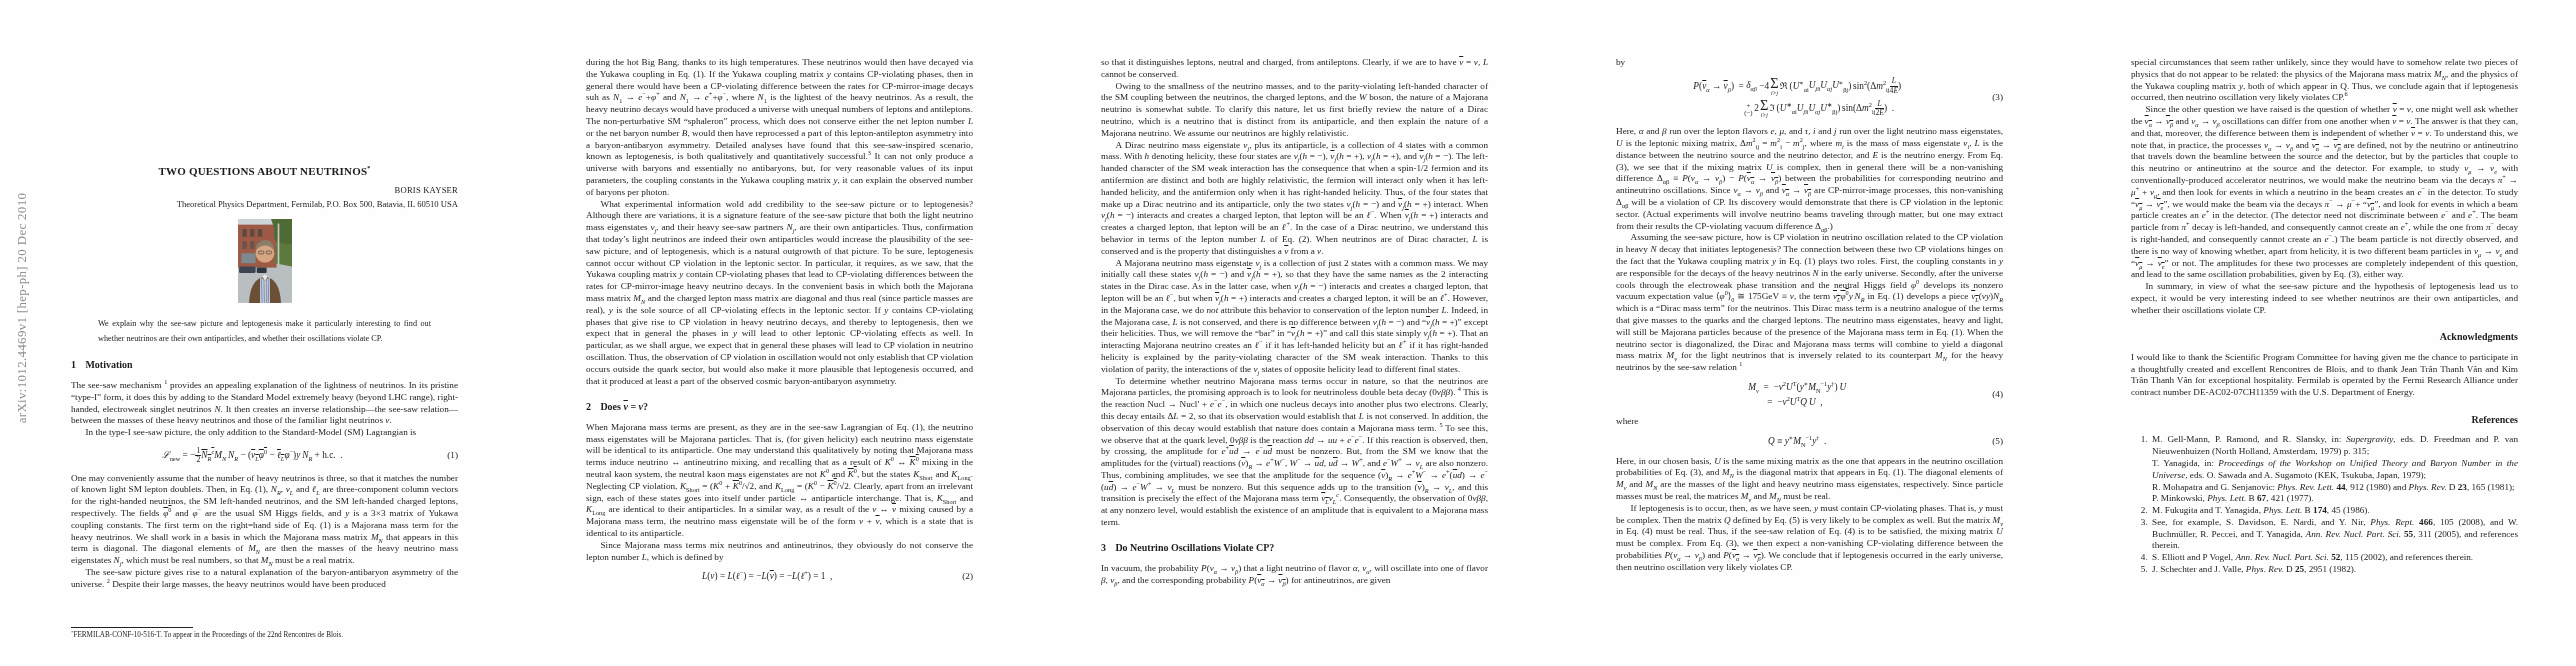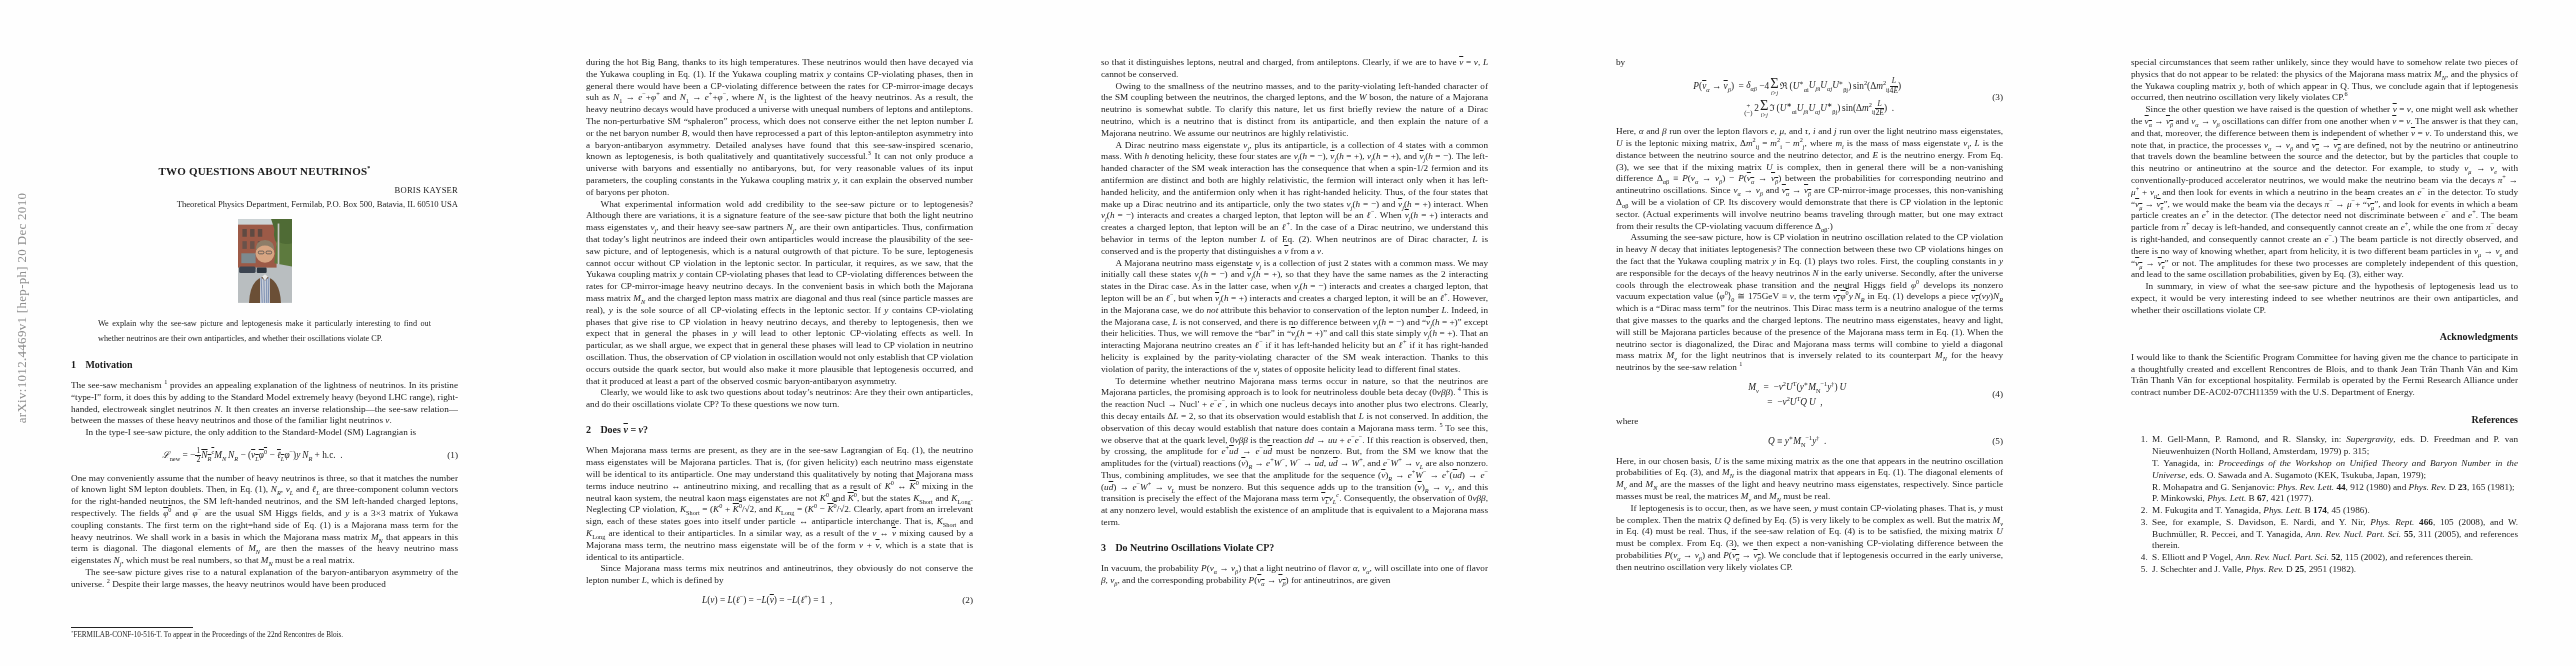--- a/index.html
+++ b/index.html
@@ -120,21 +120,20 @@
     <div class="footnote-block">
       <div class="footnote-rule"></div>
       <div class="footnote-text"><sup>*</sup>FERMILAB-CONF-10-516-T. To appear in the Proceedings of the 22nd Rencontres de Blois.</div>
     </div>
   </section>
 
   <section class="page">
     <div class="col col-top">
       <p>during the hot Big Bang, thanks to its high temperatures. These neutrinos would then have decayed via the Yukawa coupling in Eq. (1). If the Yukawa coupling matrix <i>y</i> contains CP-violating phases, then in general there would have been a CP-violating difference between the rates for CP-mirror-image decays suh as <i>N</i><sub>1</sub> → <i>e</i><sup>−</sup>+<i>φ</i><sup>+</sup> and <i>N</i><sub>1</sub> → <i>e</i><sup>+</sup>+<i>φ</i><sup>−</sup>, where <i>N</i><sub>1</sub> is the lightest of the heavy neutrinos. As a result, the heavy neutrino decays would have produced a universe with unequal numbers of leptons and antileptons. The non-perturbative SM “sphaleron” process, which does not conserve either the net lepton number <i>L</i> or the net baryon number <i>B</i>, would then have reprocessed a part of this lepton-antilepton asymmetry into a baryon-antibaryon asymmetry. Detailed analyses have found that this see-saw-inspired scenario, known as leptogenesis, is both qualitatively and quantitatively successful.<sup>3</sup> It can not only produce a universe with baryons and essentially no antibaryons, but, for very reasonable values of its input parameters, the coupling constants in the Yukawa coupling matrix <i>y</i>, it can explain the observed number of baryons per photon.</p>
       <p class="indent">What experimental information wold add credibility to the see-saw picture or to leptogenesis? Although there are variations, it is a signature feature of the see-saw picture that both the light neutrino mass eigenstates <i>ν<sub>j</sub></i>, and their heavy see-saw partners <i>N<sub>j</sub></i>, are their own antiparticles. Thus, confirmation that today’s light neutrinos are indeed their own antiparticles would increase the plausibility of the see-saw picture, and of leptogenesis, which is a natural outgrowth of that picture. To be sure, leptogenesis cannot occur without CP violation in the leptonic sector. In particular, it requires, as we saw, that the Yukawa coupling matrix <i>y</i> contain CP-violating phases that lead to CP-violating differences between the rates for CP-mirror-image heavy neutrino decays. In the convenient basis in which both the Majorana mass matrix <i>M<sub>N</sub></i> and the charged lepton mass matrix are diagonal and thus real (since particle masses are real), <i>y</i> is the sole source of all CP-violating effects in the leptonic sector. If <i>y</i> contains CP-violating phases that give rise to CP violation in heavy neutrino decays, and thereby to leptogenesis, then we expect that in general the phases in <i>y</i> will lead to other leptonic CP-violating effects as well. In particular, as we shall argue, we expect that in general these phases will lead to CP violation in neutrino oscillation. Thus, the observation of CP violation in oscillation would not only establish that CP violation occurs outside the quark sector, but would also make it more plausible that leptogenesis occurred, and that it produced at least a part of the observed cosmic baryon-antibaryon asymmetry.</p>
-      <p class="indent">Clearly, we would like to ask two questions about today’s neutrinos: Are they their own antiparticles, and do their oscillations violate CP? To these questions we now turn.</p>
       <div class="sec-head">
         <span>2</span>
         <span>Does <span class="ov"><i>ν</i></span> = <i>ν</i>?</span>
       </div>
       <p>When Majorana mass terms are present, as they are in the see-saw Lagrangian of Eq. (1), the neutrino mass eigenstates will be Majorana particles. That is, (for given helicity) each neutrino mass eigenstate will be identical to its antiparticle. One may understand this qualitatively by noting that Majorana mass terms induce neutrino ↔ antineutrino mixing, and recalling that as a result of <i>K</i><sup>0</sup> ↔ <span class="ov"><i>K</i><sup>0</sup></span> mixing in the neutral kaon system, the neutral kaon mass eigenstates are not <i>K</i><sup>0</sup> and <span class="ov"><i>K</i><sup>0</sup></span>, but the states <i>K</i><sub>Short</sub> and <i>K</i><sub>Long</sub>. Neglecting CP violation, <i>K</i><sub>Short</sub> = (<i>K</i><sup>0</sup> + <span class="ov"><i>K</i><sup>0</sup></span>/√2, and <i>K</i><sub>Long</sub> = (<i>K</i><sup>0</sup> − <span class="ov"><i>K</i><sup>0</sup></span>/√2. Clearly, apart from an irrelevant sign, each of these states goes into itself under particle ↔ antiparticle interchange. That is, <i>K</i><sub>Short</sub> and <i>K</i><sub>Long</sub> are identical to their antiparticles. In a similar way, as a result of the <i>ν</i> ↔ <span class="ov"><i>ν</i></span> mixing caused by a Majorana mass term, the neutrino mass eigenstate will be of the form <i>ν</i> + <span class="ov"><i>ν</i></span>, which is a state that is identical to its antiparticle.</p>
       <p class="indent">Since Majorana mass terms mix neutrinos and antineutrinos, they obviously do not conserve the lepton number <i>L</i>, which is defined by</p>
       <div class="eqrow">
         <div class="eqbody"><i>L</i>(<i>ν</i>) = <i>L</i>(<i>ℓ</i><sup>−</sup>) = −<i>L</i>(<span class="ov"><i>ν</i></span>) = −<i>L</i>(<i>ℓ</i><sup>+</sup>) = 1&nbsp;&nbsp;,</div>
         <div class="eqno">(2)</div>
       </div>

